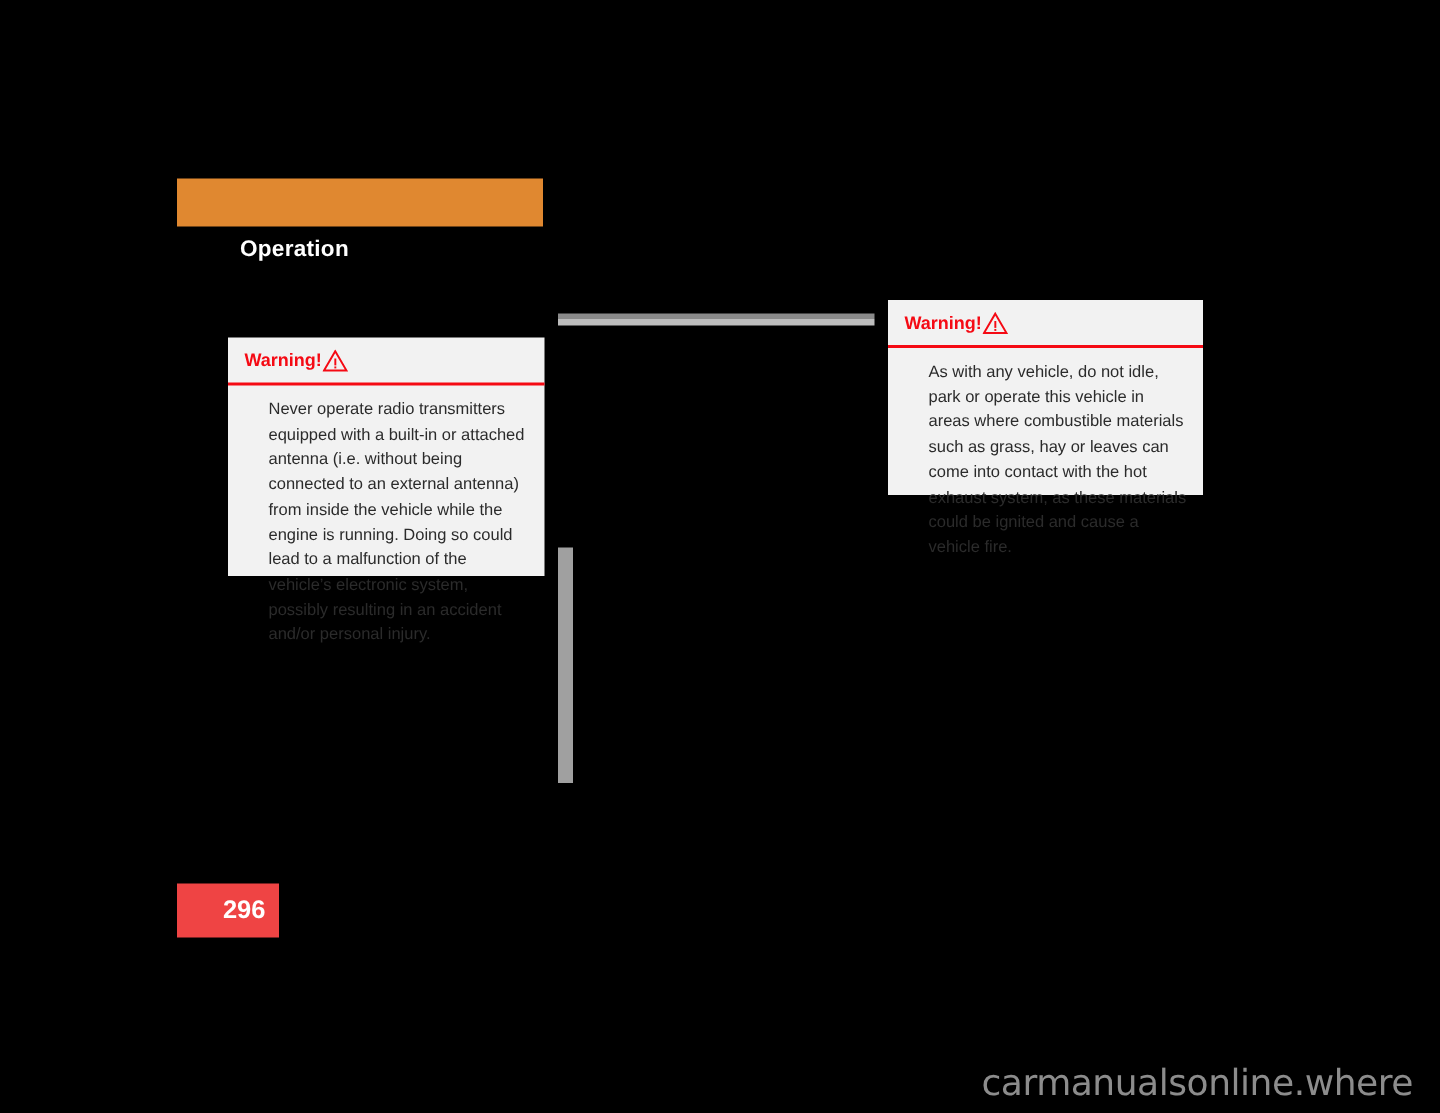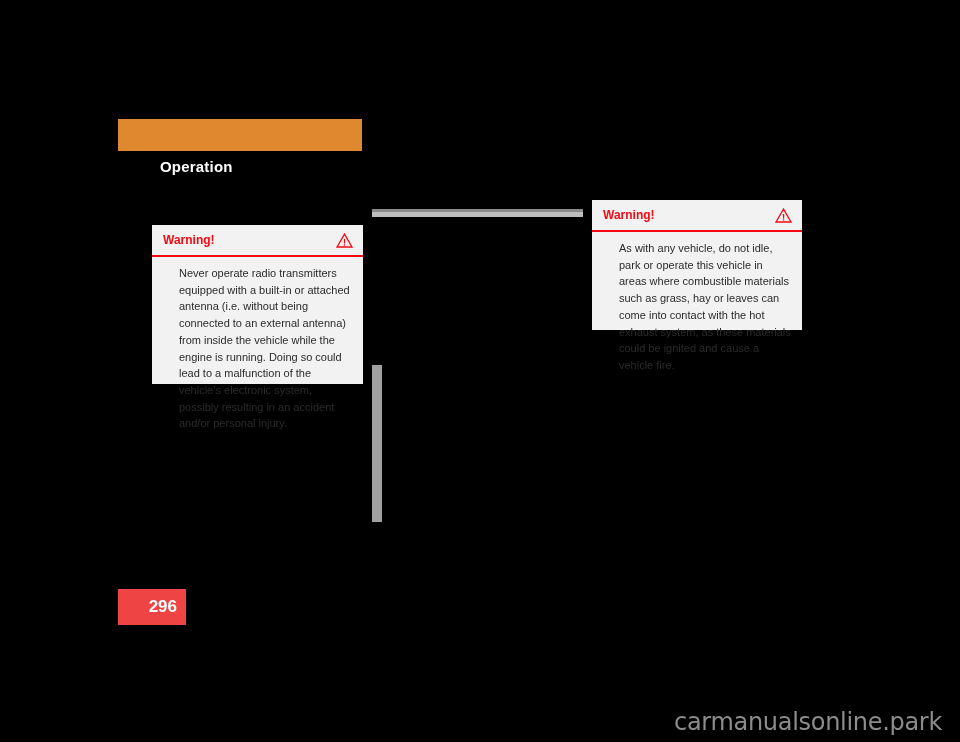--- a/index.html
+++ b/index.html
@@ -48,21 +48,20 @@
     position: absolute;
     background: #f2f2f2;
     box-sizing: border-box;
   }
   .warning-head {
     position: relative;
     height: 30px;
     padding: 0 10px 0 11px;
     display: flex;
     align-items: center;
-    justify-content: space-between;
     border-bottom: 2px solid #f50a14;
   }
   .warning-title {
     color: #f50a14;
     font-size: 12px;
     font-weight: bold;
     line-height: 1;
   }
   .warning-icon {
     display: block;
@@ -186,15 +185,15 @@
     </div>
   </div>
 
   <div class="redaction-bar-horizontal"></div>
   <div class="redaction-bar-vertical"></div>
 
   <div class="page-number-block">
     <span class="page-number-label">296</span>
   </div>
 
-  <div class="watermark">carmanualsonline.park</div>
+  <div class="watermark">carmanualsonline.where</div>
 
 </div>
 
 </body></html>

